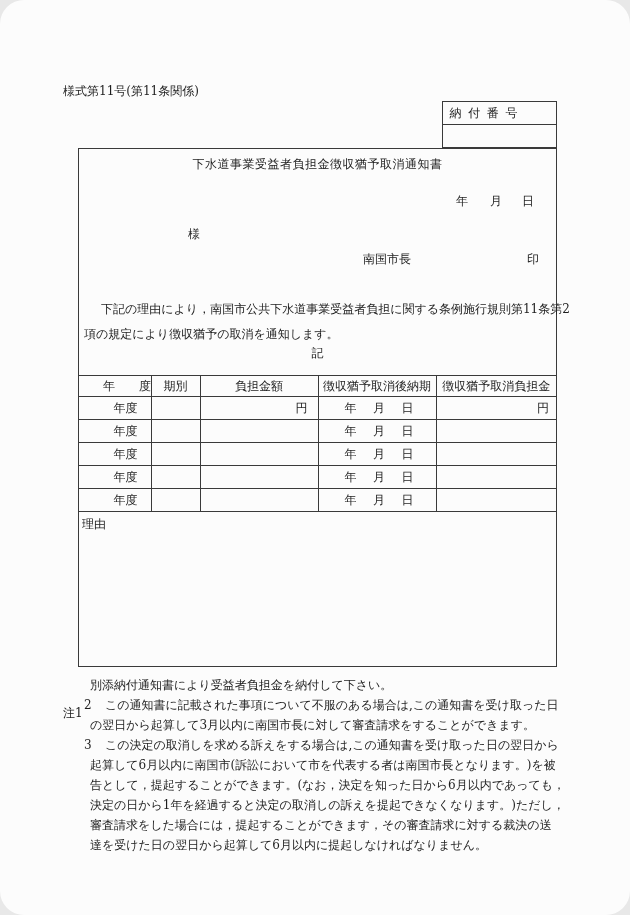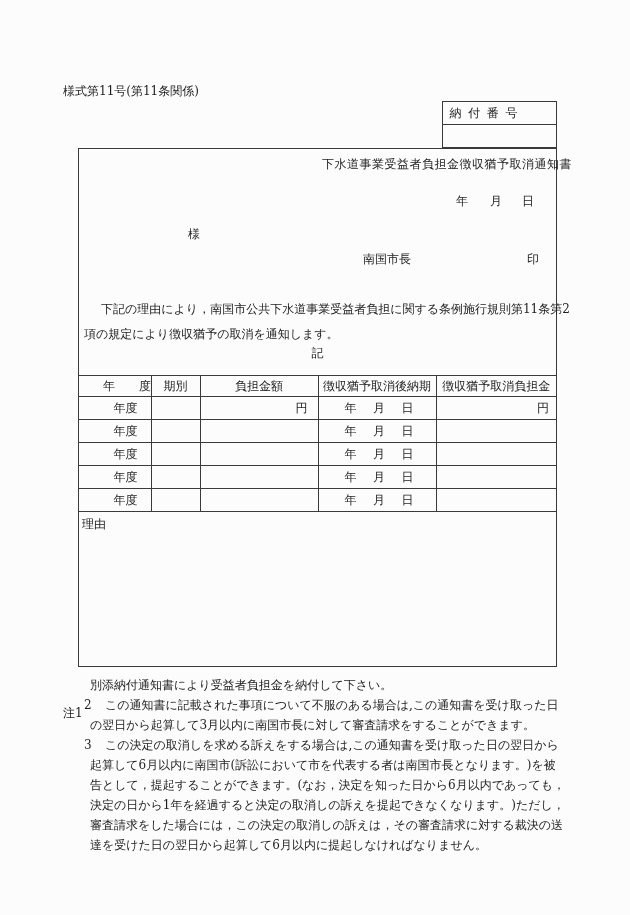--- a/index.html
+++ b/index.html
@@ -1,29 +1,29 @@
 <!DOCTYPE html>
 <html><head>
 <meta charset="utf-8">
 <style>
   html,body { margin:0; padding:0; background:#e8e8e8; }
   .page {
     position:relative; width:630px; height:915px; margin:0 auto;
     background:#fcfcfc; color:#1e1e1e;
     font-family:"DejaVu Serif","Liberation Serif",serif;
-    font-size:12px; line-height:1;
+    font-size:12px; line-height:1;border-radius:24px;
   }
   .abs { position:absolute; white-space:nowrap; }
   
   .pay-box { position:absolute; left:442px; top:101px; width:113px; height:45px; border:1px solid #3a3a3a; }
   .pay-label { height:22px; line-height:22px; border-bottom:1px solid #3a3a3a; letter-spacing:0.55em; text-indent:0.55em; overflow:hidden; }
   .pay-value { height:22px; line-height:22px; text-align:center; }
   
   .main-box { position:absolute; left:78px; top:148px; width:477px; height:517px; border:1px solid #3a3a3a; }
-  .title { position:absolute; left:16px; top:9px; width:100%; text-align:right; letter-spacing:0.5px; white-space:nowrap; }
+  .title { position:absolute; left:0; top:9px; width:100%; text-align:center; letter-spacing:0.5px; white-space:nowrap; }
   .rec-mark { position:absolute; left:0; top:198px; width:100%; text-align:center; }
   
   .sched { position:absolute; left:0; top:226px; width:477px; border-collapse:collapse; table-layout:fixed; font-size:12px; color:#1e1e1e; }
   .sched th, .sched td { border:1px solid #3a3a3a; padding:0; font-weight:normal; overflow:hidden; white-space:nowrap; }
   .sched th { height:20px; text-align:center; }
   .sched td { height:22px; }
   .sched th:first-child, .sched td:first-child { border-left:none; }
   .sched th:last-child, .sched td:last-child { border-right:none; }
   .th-spread { letter-spacing:2em; text-indent:2em; }
   .c1 { text-align:right; padding-right:13px !important; }
@@ -181,20 +181,20 @@
     <div class="nl" style="top:80px;">
         <span class="t-cont">起算して6月以内に南国市(訴訟において市を代表する者は南国市長となります。)を被</span>
       </div>
     <div class="nl" style="top:100px;">
         <span class="t-cont">告として，提起することができます。(なお，決定を知った日から6月以内であっても，</span>
       </div>
     <div class="nl" style="top:120px;">
         <span class="t-cont">決定の日から1年を経過すると決定の取消しの訴えを提起できなくなります。)ただし，</span>
       </div>
     <div class="nl" style="top:140px;">
-        <span class="t-cont">審査請求をした場合には，この決定の取消しの訴えは，その審査請求に対する裁決の送</span>
+        <span class="t-cont">審査請求をした場合には，提起することができます，その審査請求に対する裁決の送</span>
       </div>
     <div class="nl" style="top:160px;">
         <span class="t-cont">達を受けた日の翌日から起算して6月以内に提起しなければなりません。</span>
       </div>
   </div>
 
 </div>
 
 </body></html>

